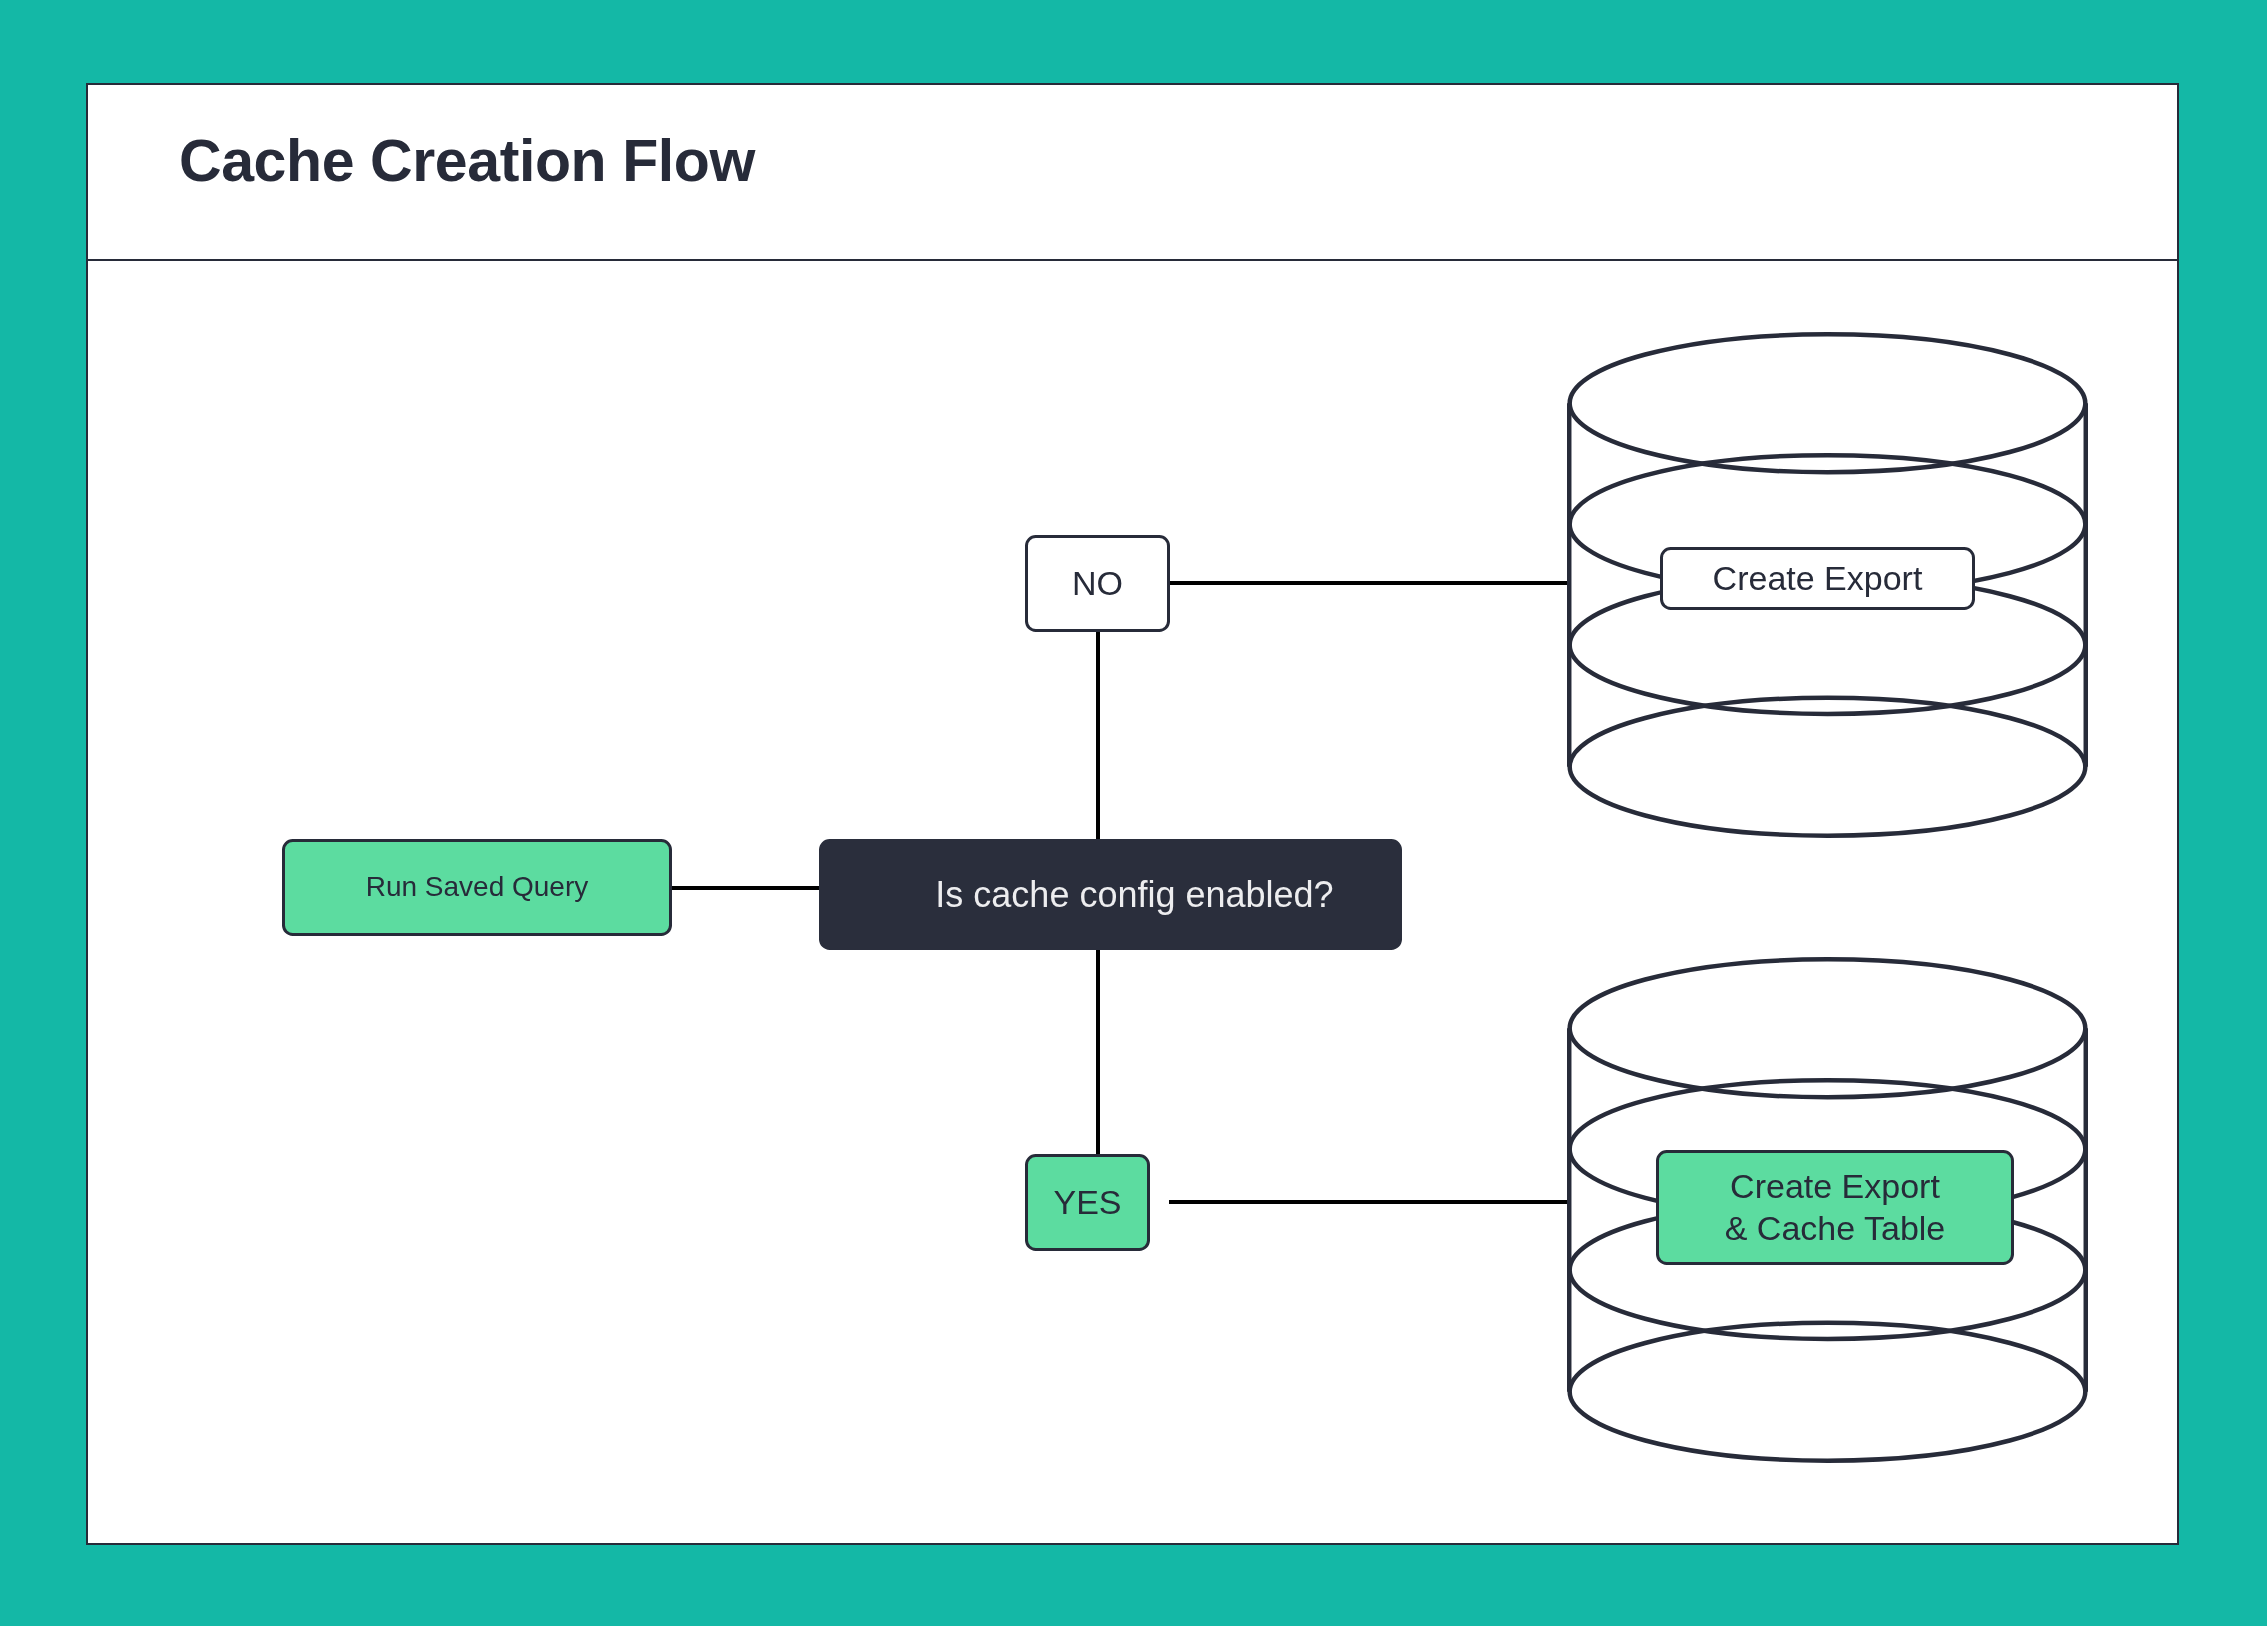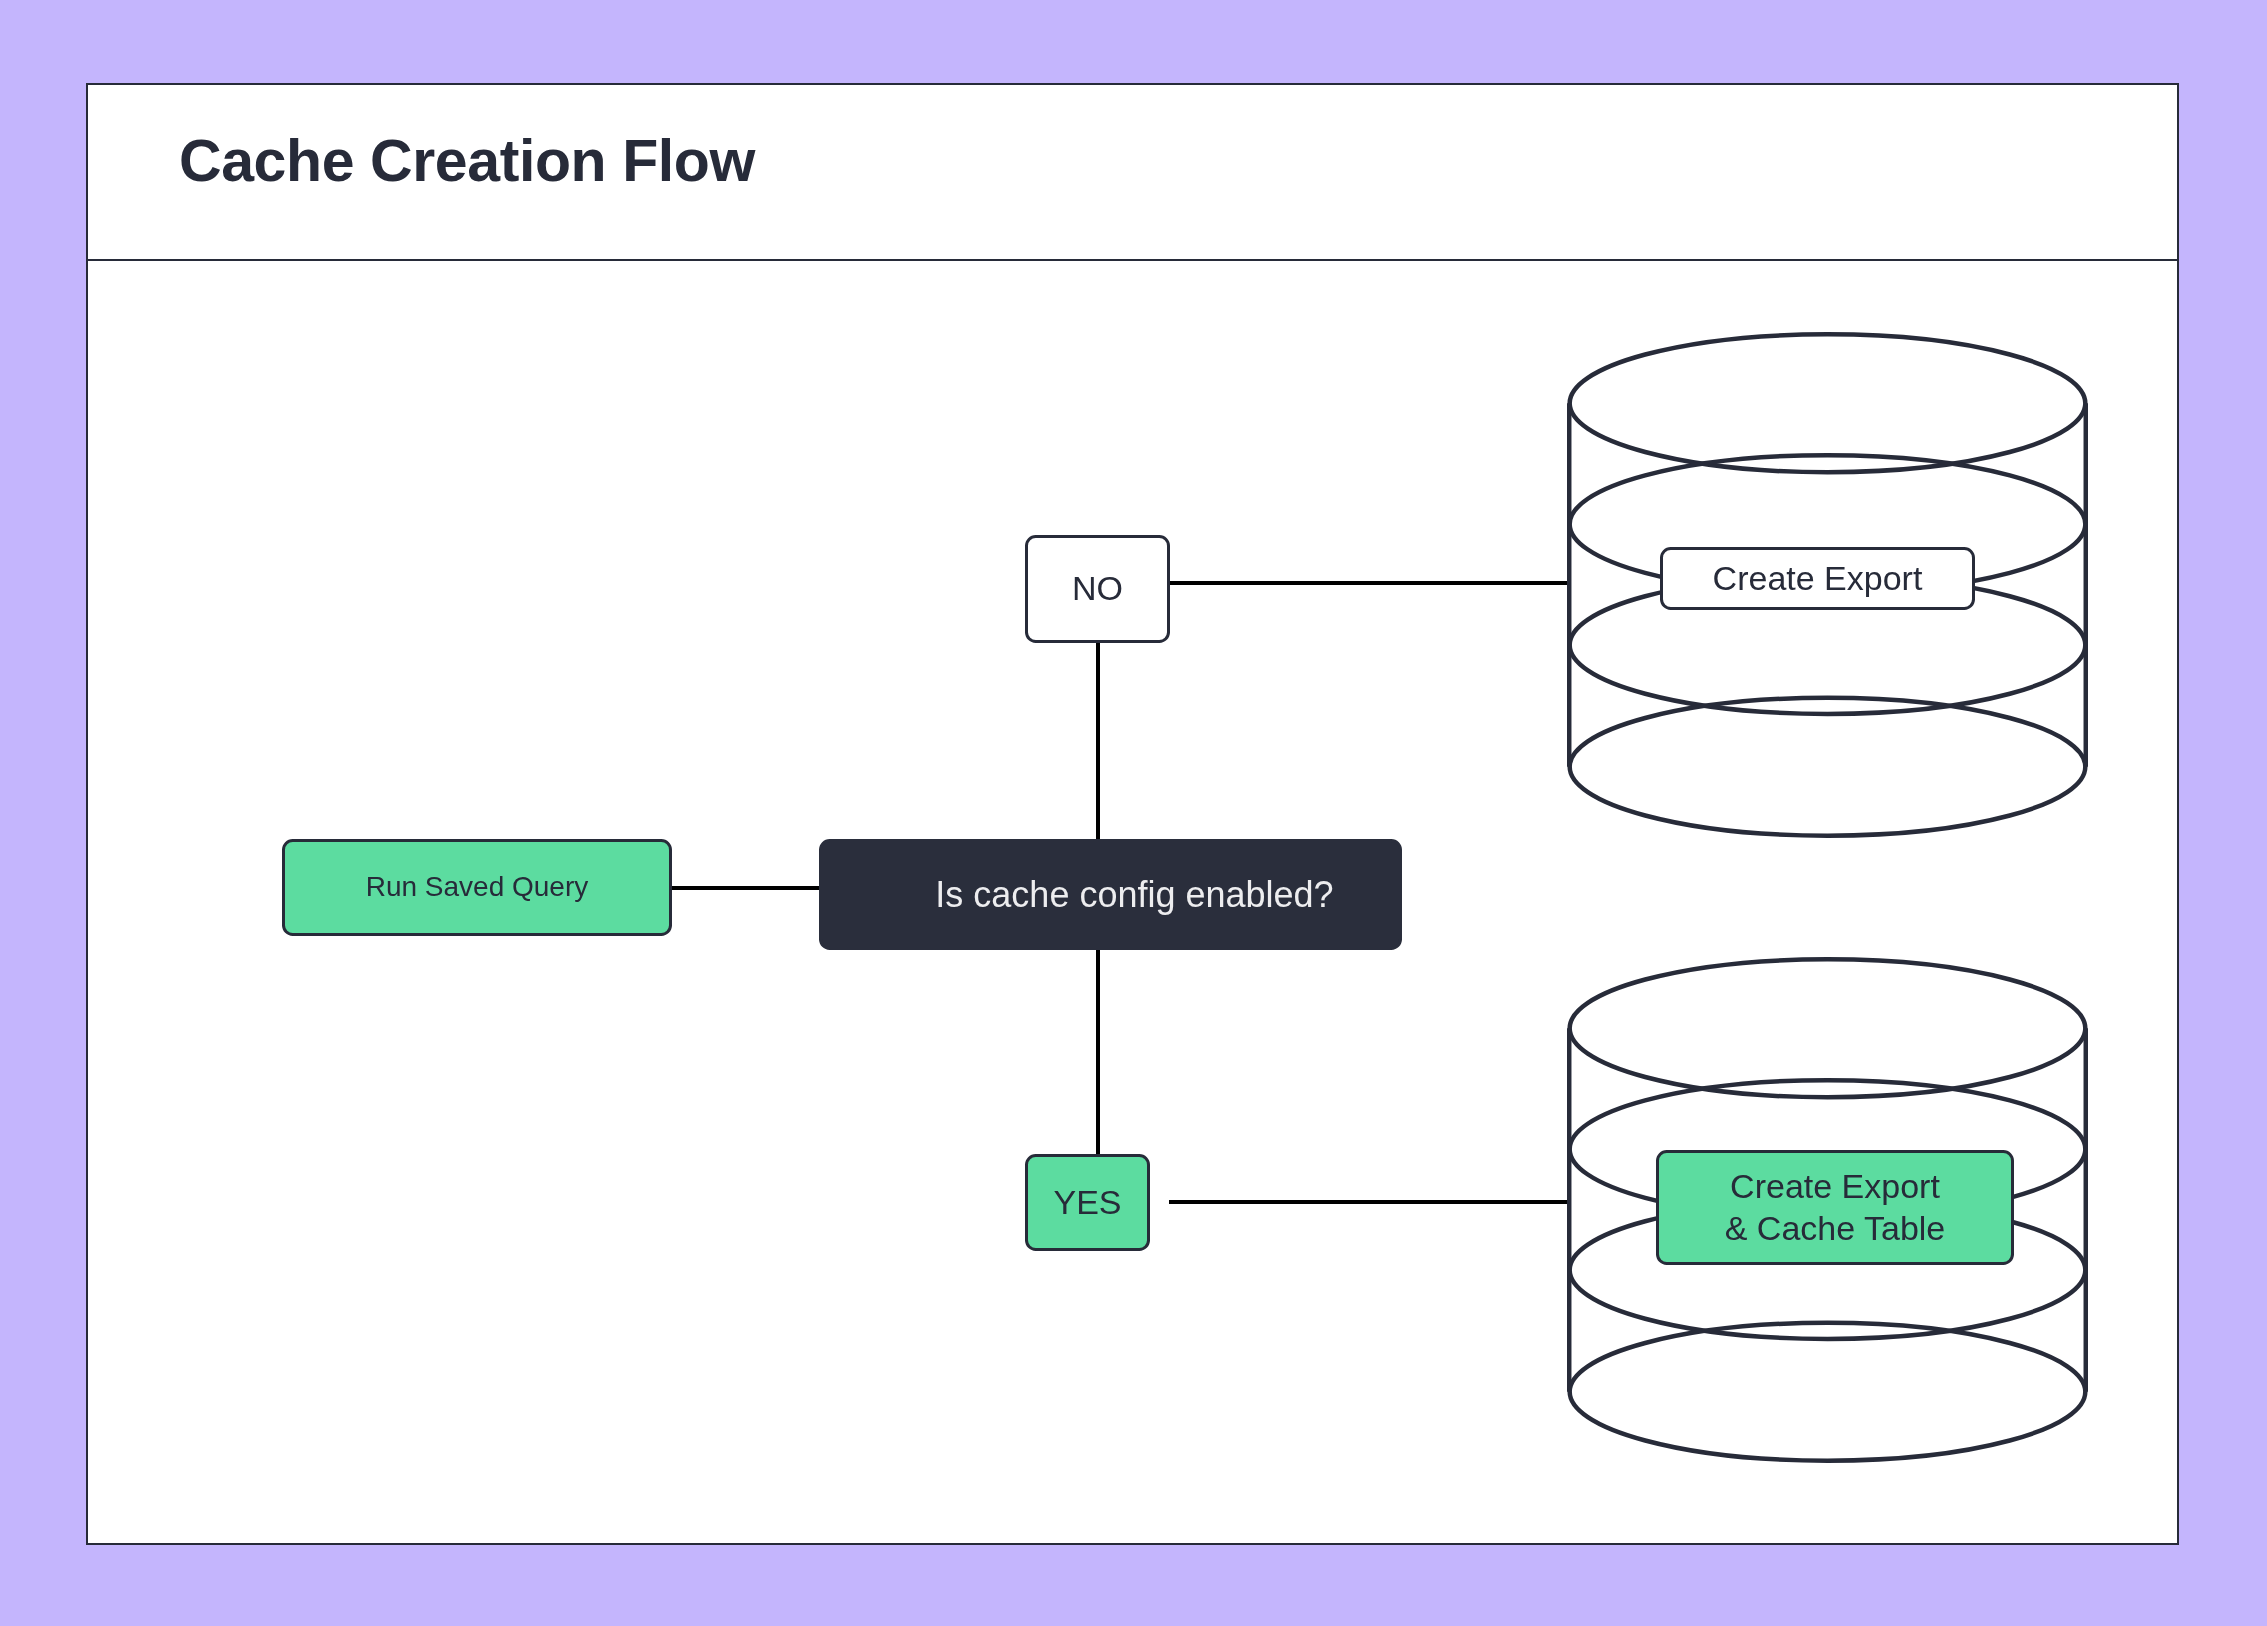--- a/index.html
+++ b/index.html
@@ -11,21 +11,21 @@
     width: 2268px;
     height: 1626px;
     font-family: "Liberation Sans", sans-serif;
     overflow: hidden;
   }
 
   #canvas {
     position: relative;
     width: 2268px;
     height: 1626px;
-    background: #c4b5fd;
+    background: #14b8a6;
   }
 
   
   .frame {
     position: absolute;
     left: 86px;
     top: 83px;
     width: 2093px;
     height: 1462px;
     border: 2.7px solid #272B39;
@@ -102,21 +102,21 @@
   #node-run-saved-query {
     left: 282px;  top: 839px;  width: 390px; height: 97px;
     font-size: 28px;
   }
   #node-decision {
     left: 819px;  top: 839px;  width: 583px; height: 111px;
     font-size: 36px;
     padding-left: 48px;
   }
   #node-no {
-    left: 1025px; top: 535px;  width: 145px; height: 108px;
+    left: 1025px; top: 535px;  width: 145px; height: 97px;
   }
   #node-yes {
     left: 1025px; top: 1154px; width: 125px; height: 97px;
   }
 
   
   .cylinder {
     position: absolute;
     width: 521px;
     height: 514px;

